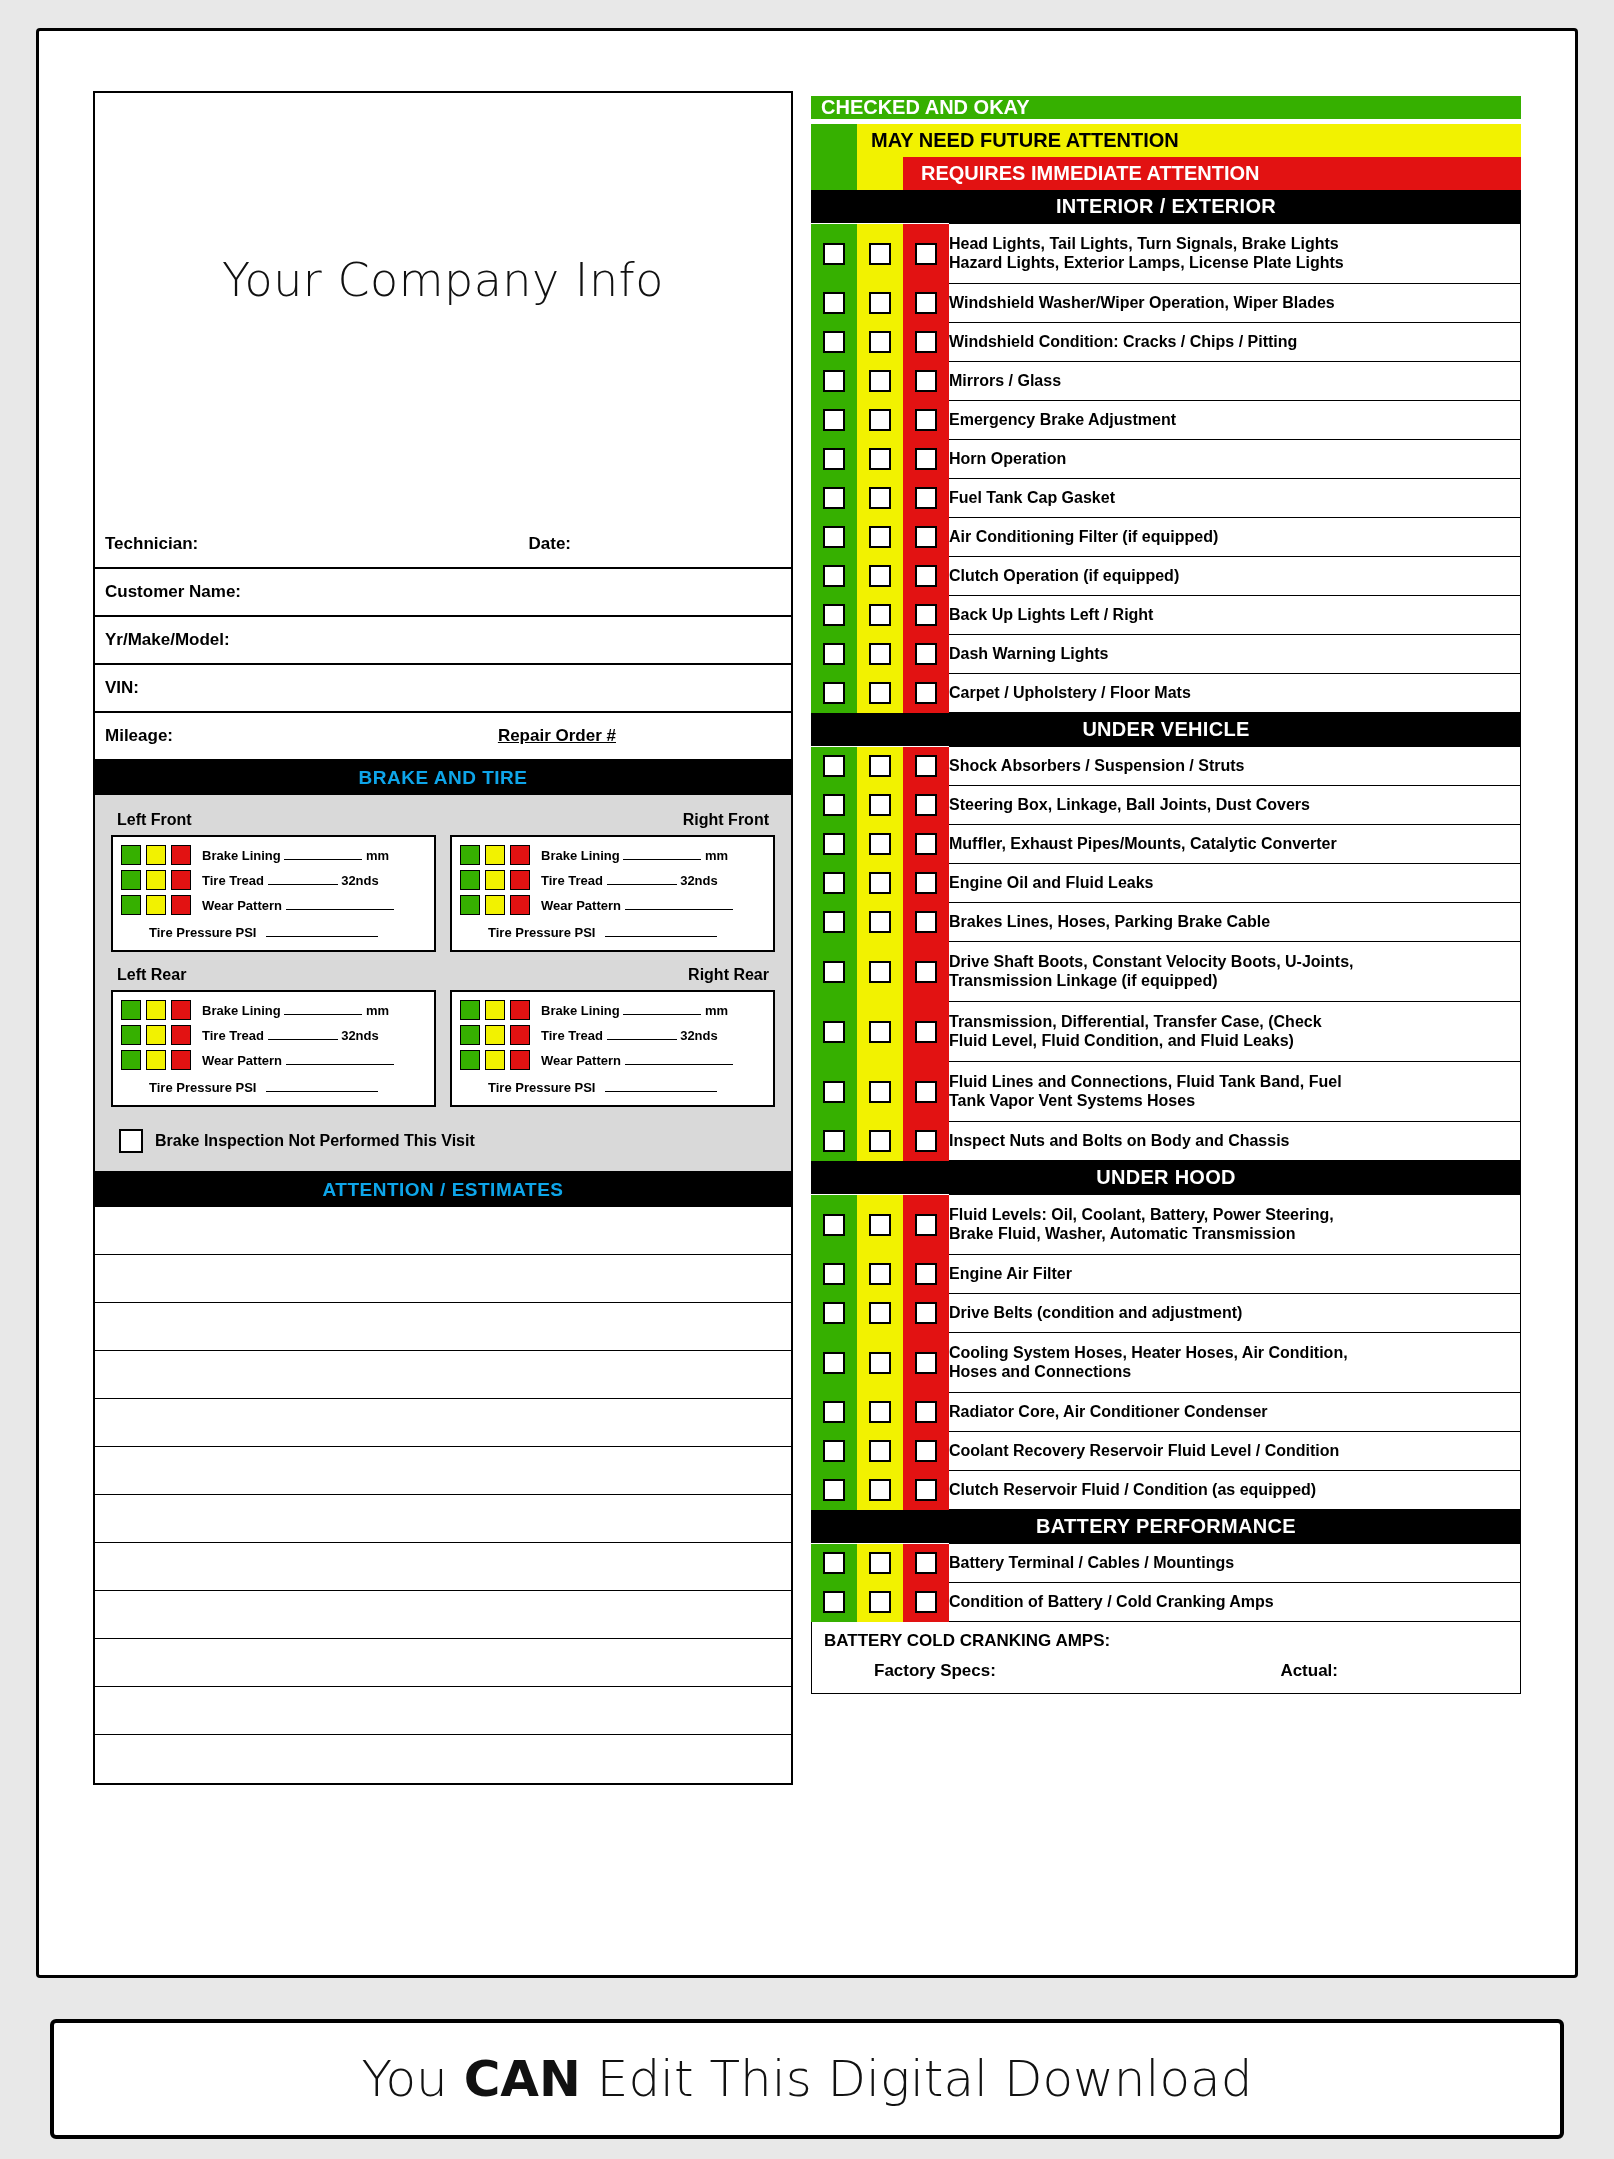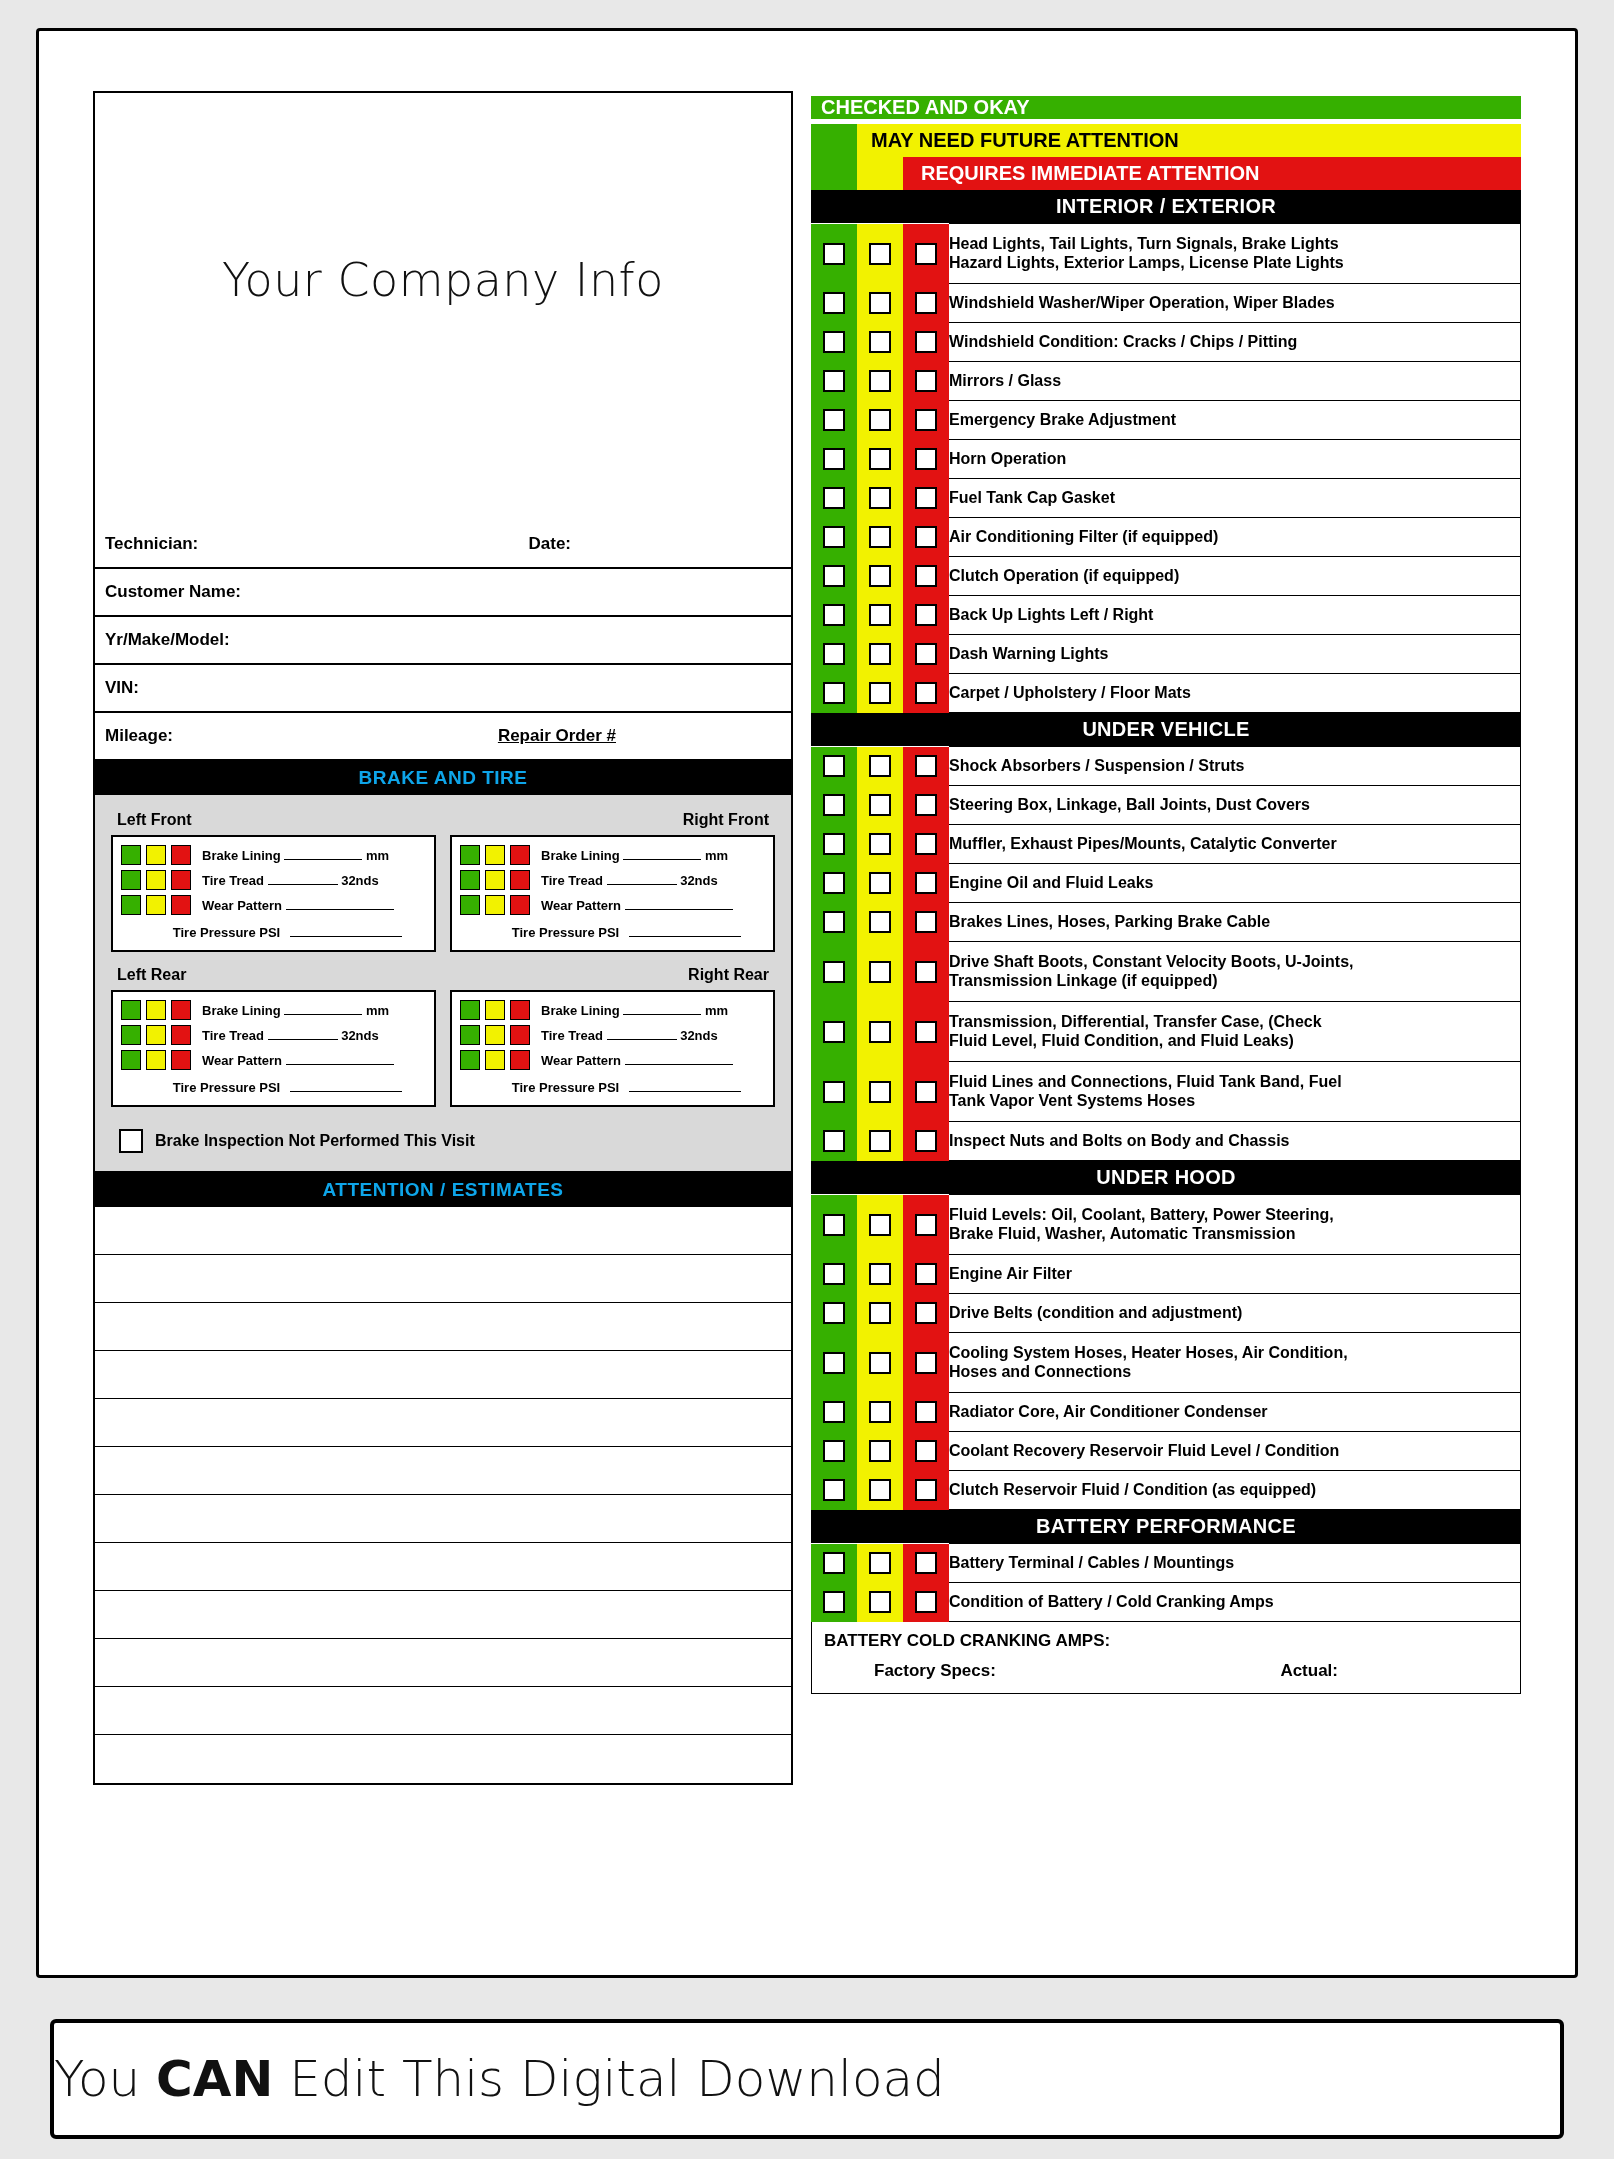--- a/index.html
+++ b/index.html
@@ -37,21 +37,21 @@
     display:flex;align-items:center;padding:0 10px;font-size:17px;font-weight:bold;
   }
   .field-row .lbl{white-space:nowrap;}
   .field-row .lbl2{margin-left:auto;margin-right:210px;white-space:nowrap;}
   .field-row .lbl2b{margin-left:auto;margin-right:165px;white-space:nowrap;text-decoration:underline;}
   .blackbar{
     background:#000;color:#0ea5e9;text-align:center;font-size:19px;font-weight:bold;
     letter-spacing:.5px;padding:6px 0;border-left:2px solid #000;border-right:2px solid #000;
   }
   .brake-section{
-    border:2px solid #000;border-top:none;background:#d9d9d9;padding:16px 16px 18px 16px;text-align:center;
+    border:2px solid #000;border-top:none;background:#d9d9d9;padding:16px 16px 18px 16px;
   }
   .corner-label{
     display:flex;justify-content:space-between;font-size:16px;font-weight:bold;
     padding:0 6px 6px 6px;
   }
   .tire-pair{display:flex;gap:14px;border-radius:10px;}
   .tire-card{
     flex:1;background:#fff;border:2px solid #000;padding:8px 8px 10px 8px;box-sizing:border-box;
   }
   .tire-line{display:flex;align-items:center;margin-bottom:5px;}
@@ -101,21 +101,21 @@
   .row-h2{height:60px;}
   .batt-foot{border:1px solid #000;border-top:none;padding:9px 12px 12px 12px;}
   .batt-foot .t1{font-size:17px;font-weight:bold;}
   .batt-foot .t2{display:flex;font-size:17px;font-weight:bold;margin-top:10px;padding-left:50px;}
   .batt-foot .t2 span:last-child{margin-left:auto;margin-right:170px;}
 
   
   .banner{
     position:absolute;left:50px;right:50px;bottom:20px;height:112px;
     background:#fff;border:4px solid #000;border-radius:6px;
-    display:flex;align-items:center;justify-content:flex-start;
+    display:flex;align-items:center;justify-content:center;
   }
   .banner-txt{
     font-family:"DejaVu Sans",sans-serif;font-size:50px;font-weight:300;color:#111;
   }
   .banner-txt b{font-weight:bold;}
 </style>
 </head>
 <body>
 
 <div class="page-wrap">

